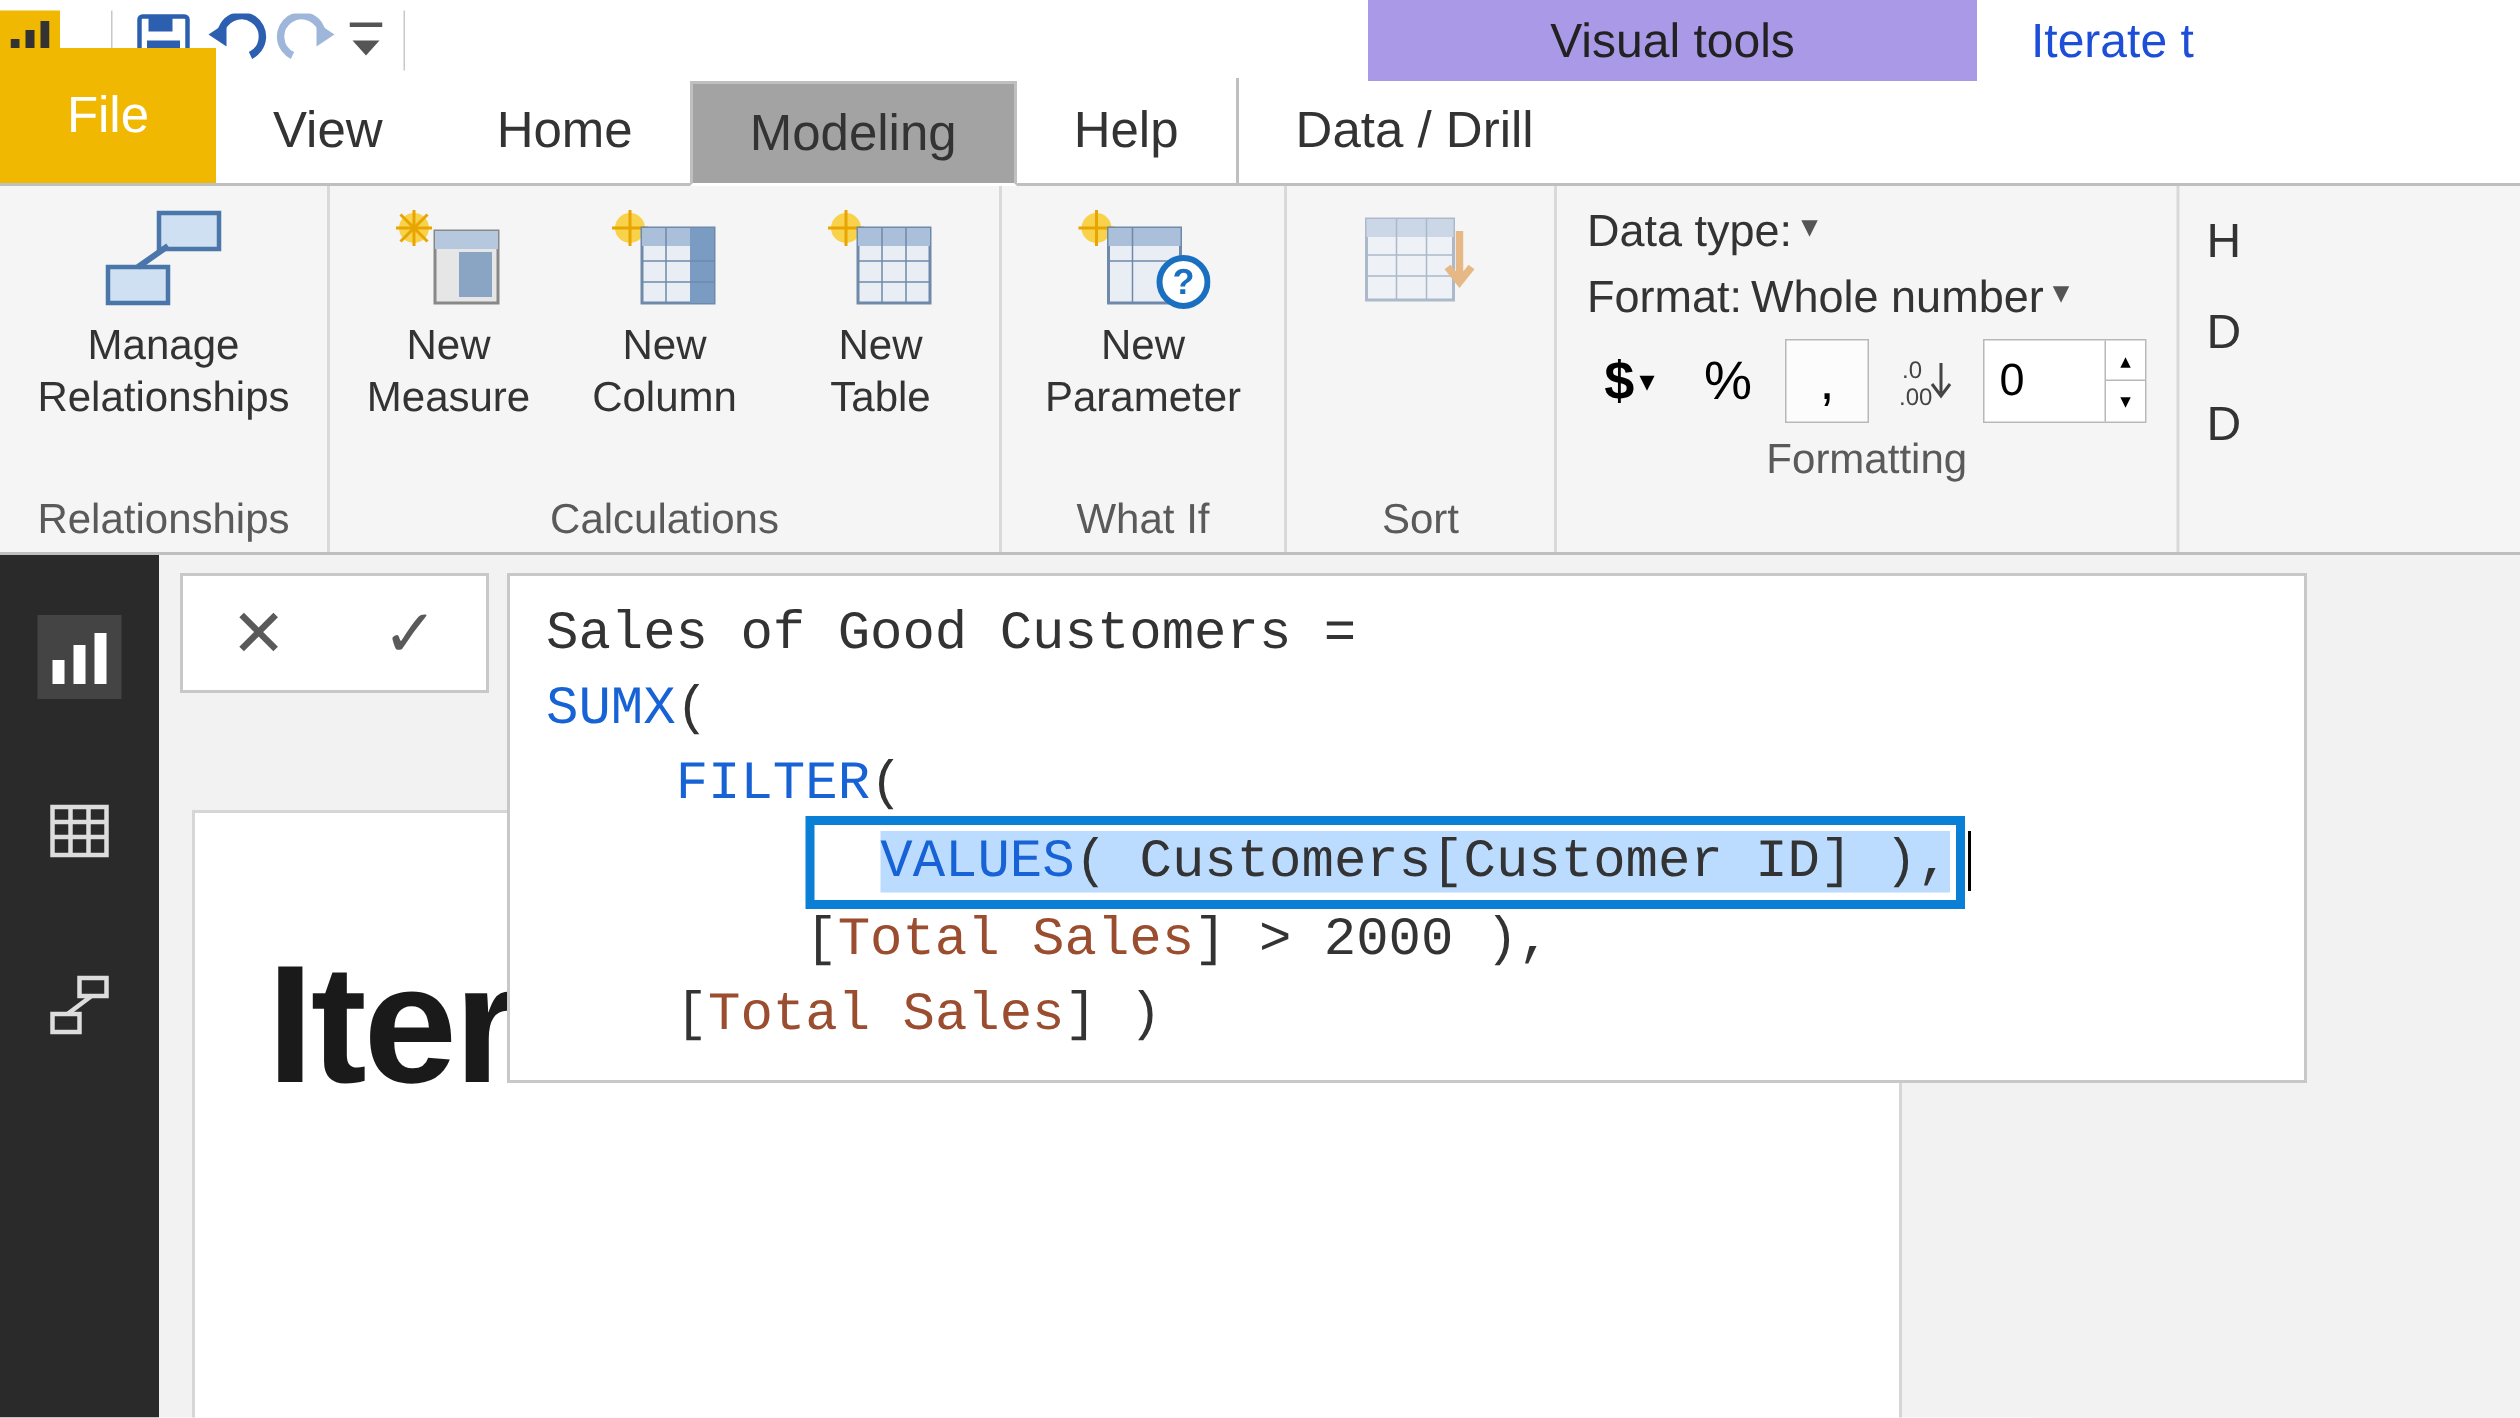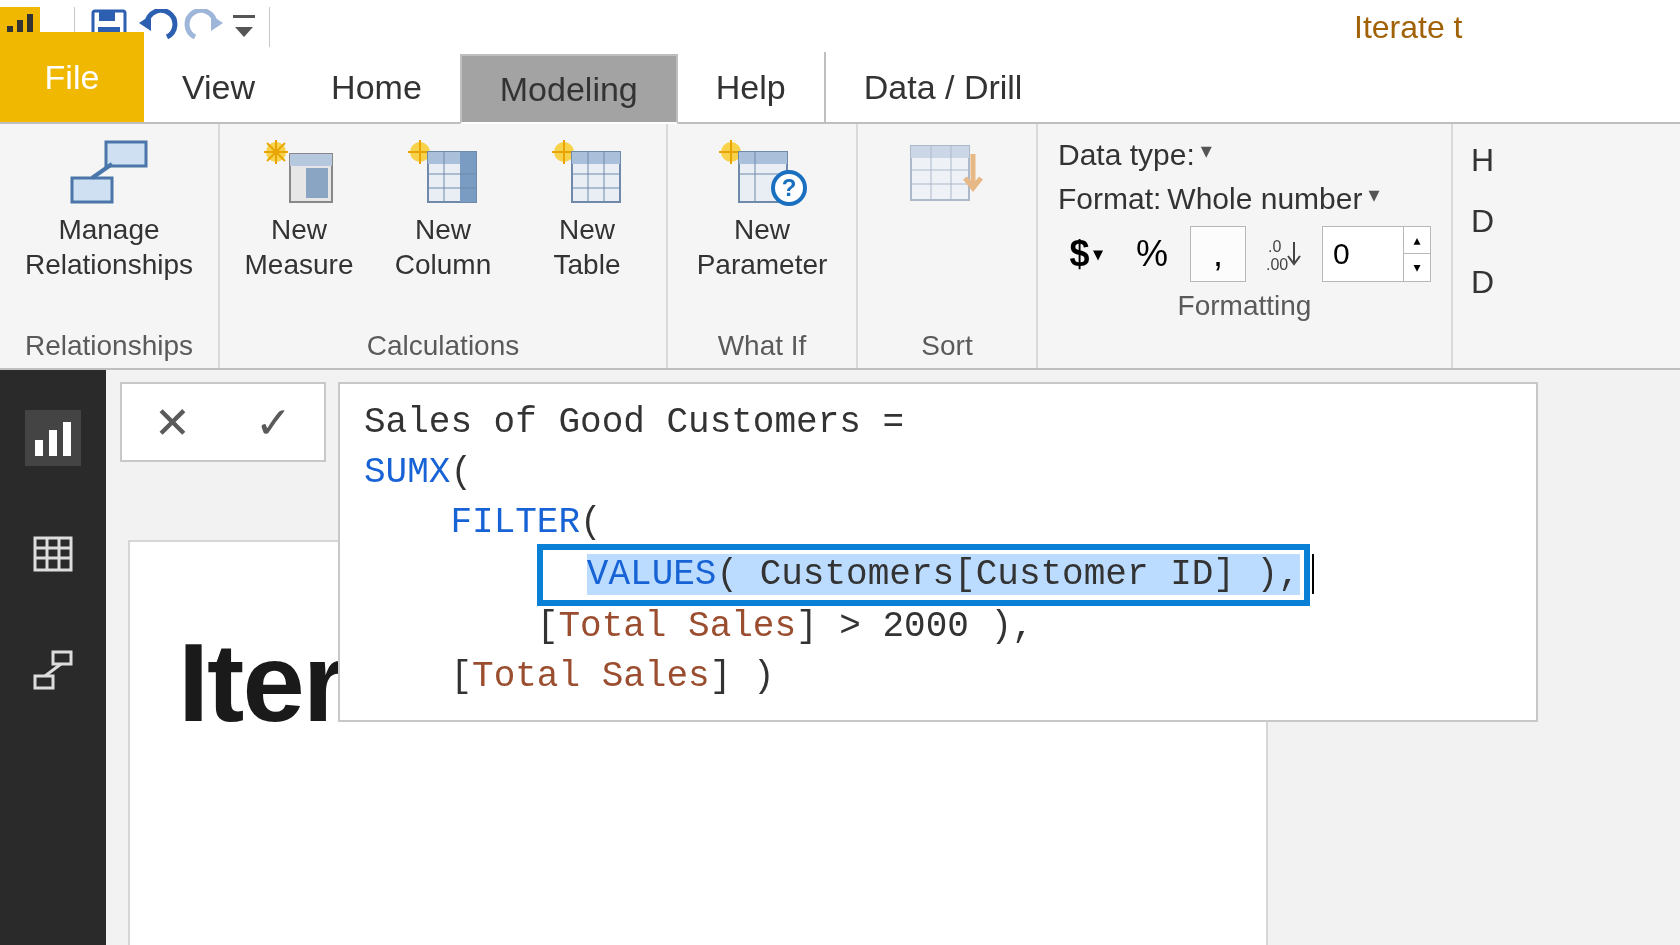--- a/index.html
+++ b/index.html
@@ -43,21 +43,21 @@
     position: absolute;
     left: 912px; top: 0;
     width: 406px; height: 54px;
     background: #aa99e6;
     display: flex; align-items: center; justify-content: center;
     color: #222; font-size: 32px; font-weight: 400;
   }
   .doc-title {
     position: absolute;
     left: 1354px; top: 0;
-    font-size: 32px; color: #a16207;
+    font-size: 32px; color: #1d4ed8;
     line-height: 54px;
   }
 
   
   .tabs-row {
     height: 70px;
     display: flex;
     align-items: flex-end;
     border-bottom: 2px solid #bfbfbf;
     position: relative;
@@ -267,20 +267,23 @@
         <path d="M40 14 L28 6 L28 22 Z" fill="#2d5fb0"></path>
       </svg>
     </div>
     <div class="qat-btn" style="width:30px">
       <svg width="22" height="28" viewBox="0 0 22 28">
         <rect x="0" y="2" width="22" height="3" fill="#555"></rect>
         <path d="M2 14 L11 24 L20 14 Z" fill="#555"></path>
       </svg>
     </div>
     <div class="qat-sep"></div>
+  </div>
+  <div class="visual-tools">
+    <span>Visual tools</span>
   </div>
   <div class="doc-title">Iterate t</div>
 </div>
 
 <div class="tabs-row">
   <div class="file-tab">
     <span>File</span>
   </div>
   <div class="tab">
       <span>View</span>

